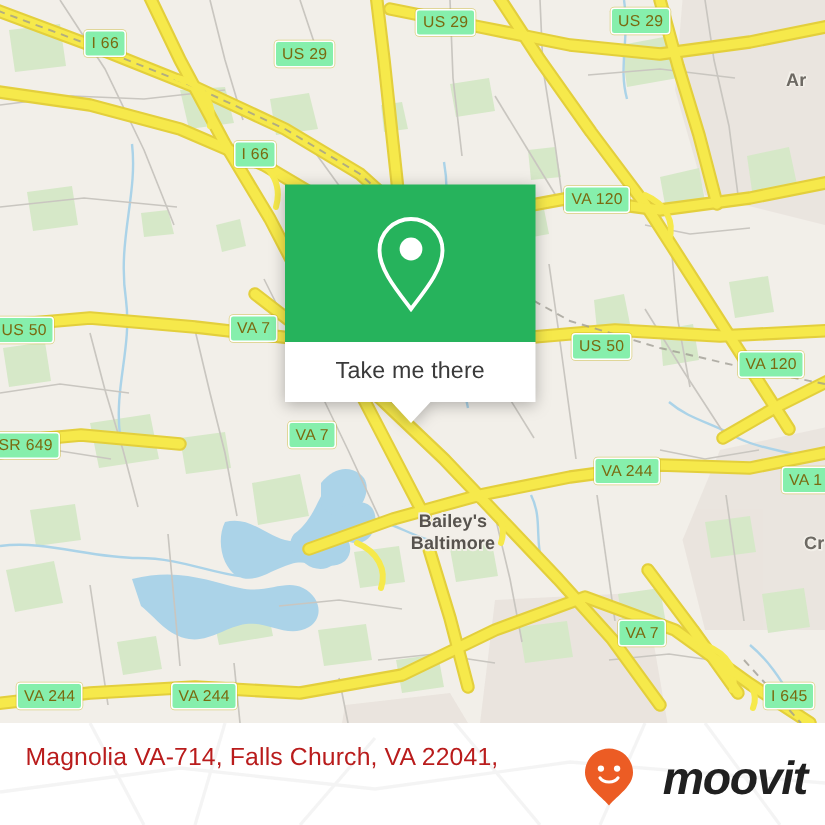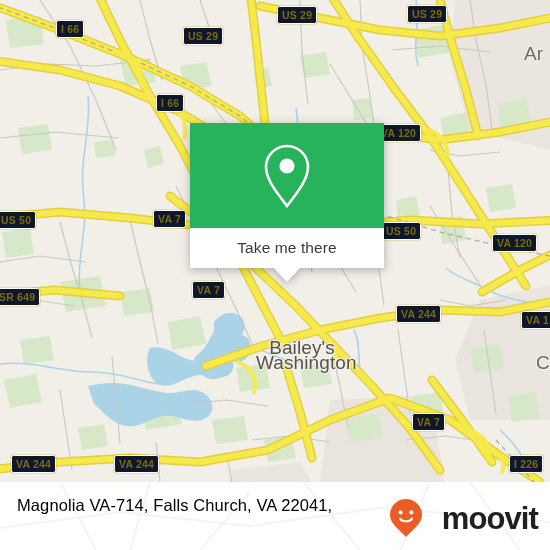--- a/index.html
+++ b/index.html
@@ -35,46 +35,46 @@
     position: absolute;
     left: 0;
     top: 0;
     display: block;
   }
 
   
   .place-label {
     position: absolute;
     color: #57534e;
-    font-size: 19px;
-    font-weight: 400;
+    font-size: 12px;
+    font-weight: 700;
     line-height: 15px;
     letter-spacing: 0.1px;
     text-align: center;
     white-space: pre;
     text-shadow:
        1px  0   0 rgba(242,239,233,.95),
       -1px  0   0 rgba(242,239,233,.95),
        0    1px 0 rgba(242,239,233,.95),
        0   -1px 0 rgba(242,239,233,.95),
        1px  1px 0 rgba(242,239,233,.95),
       -1px -1px 0 rgba(242,239,233,.95);
     pointer-events: none;
   }
   .place-label.dim { color: #6d6963; }
 
   
   .shield {
     position: absolute;
-    background: #0f172a;
+    background: #86efac;
     border: 1.5px solid #ffffff;
     border-radius: 2.5px;
     color: #7a6a10;
     font-size: 10.5px;
-    font-weight: bold;
+    font-weight: normal;
     line-height: 1;
     padding: 2.5px 4px 3px 4px;
     white-space: nowrap;
     box-shadow: 0 0 0 0.5px rgba(200,180,40,.55);
     letter-spacing: 0.2px;
   }
 
   
   .attribution {
     position: absolute;
@@ -86,21 +86,21 @@
     line-height: 1;
     padding: 5px 8px 6px 8px;
     white-space: nowrap;
   }
 
   
   .popup {
     position: absolute;
     left: 190px;
     top: 123px;
-    width: 194px;
+    width: 167px;
     filter: drop-shadow(0 2px 5px rgba(0,0,0,.28));
   }
   .popup-head {
     background: #26b35c;
     height: 105px;
     display: flex;
     align-items: center;
     justify-content: center;
   }
   .popup-head svg { display: block; }
@@ -142,32 +142,33 @@
     position: absolute;
     left: 0;
     top: 0;
     opacity: .55;
   }
   .footer-addr {
     position: absolute;
     left: 17px;
     top: 12px;
     width: 350px;
-    color: #000000;
+    color: #b91c1c;
     font-size: 16.5px;
     line-height: 23px;
     letter-spacing: 0.1px;
   }
   .brand {
     position: absolute;
     right: 12px;
     top: 16px;
     display: flex;
     align-items: center;
     gap: 19px;
+    font-style: italic;
   }
   .brand-text {
     color: #202020;
     font-size: 31px;
     font-weight: bold;
     letter-spacing: -0.9px;
     line-height: 1;
   }
 </style>
 </head>
@@ -346,41 +347,41 @@
           <path d="M470 430 C486 436, 492 448, 488 460"></path>
           <path d="M486 448 C500 452, 506 462, 502 472"></path>
           <path d="M238 362 C252 368, 258 380, 254 392"></path>
         </g>
 
       </g>
     </svg>
 
     <div class="place-label dim" style="left:524px; top:46px; width:26px; text-align:left;">Ar</div>
     <div class="place-label" style="left:256px; top:340px; width:92px;">Bailey's
-Washington</div>
+Baltimore</div>
     <div class="place-label dim" style="left:536px; top:355px; width:24px; text-align:left;">Cr</div>
 
     <div class="shield" style="left:56px;  top:20px;">I 66</div>
     <div class="shield" style="left:183px; top:27px;">US 29</div>
     <div class="shield" style="left:277px; top:6px;">US 29</div>
     <div class="shield" style="left:407px; top:5px;">US 29</div>
     <div class="shield" style="left:156px; top:94px;">I 66</div>
     <div class="shield" style="left:376px; top:124px;">VA 120</div>
     <div class="shield" style="left:-4px;  top:211px;">US 50</div>
     <div class="shield" style="left:153px; top:210px;">VA 7</div>
     <div class="shield" style="left:381px; top:222px;">US 50</div>
     <div class="shield" style="left:492px; top:234px;">VA 120</div>
     <div class="shield" style="left:-6px;  top:288px;">SR 649</div>
     <div class="shield" style="left:192px; top:281px;">VA 7</div>
     <div class="shield" style="left:396px; top:305px;">VA 244</div>
     <div class="shield" style="left:521px; top:311px;">VA 1</div>
     <div class="shield" style="left:11px;  top:455px;">VA 244</div>
     <div class="shield" style="left:114px; top:455px;">VA 244</div>
     <div class="shield" style="left:412px; top:413px;">VA 7</div>
-    <div class="shield" style="left:509px; top:455px;">I 226</div>
+    <div class="shield" style="left:509px; top:455px;">I 645</div>
 
     <div class="popup">
       <div class="popup-head">
         <svg width="54" height="68" viewBox="0 0 54 68">
           <path d="M27 4 C15.4 4, 6 13.4, 6 25 C6 38, 18 52, 27 64 C36 52, 48 38, 48 25 C48 13.4, 38.6 4, 27 4 Z" fill="none" stroke="#ffffff" stroke-width="2.6"></path>
           <circle cx="27" cy="24" r="7.6" fill="#ffffff"></circle>
         </svg>
       </div>
       <div class="popup-foot">
         <span>Take me there</span>

